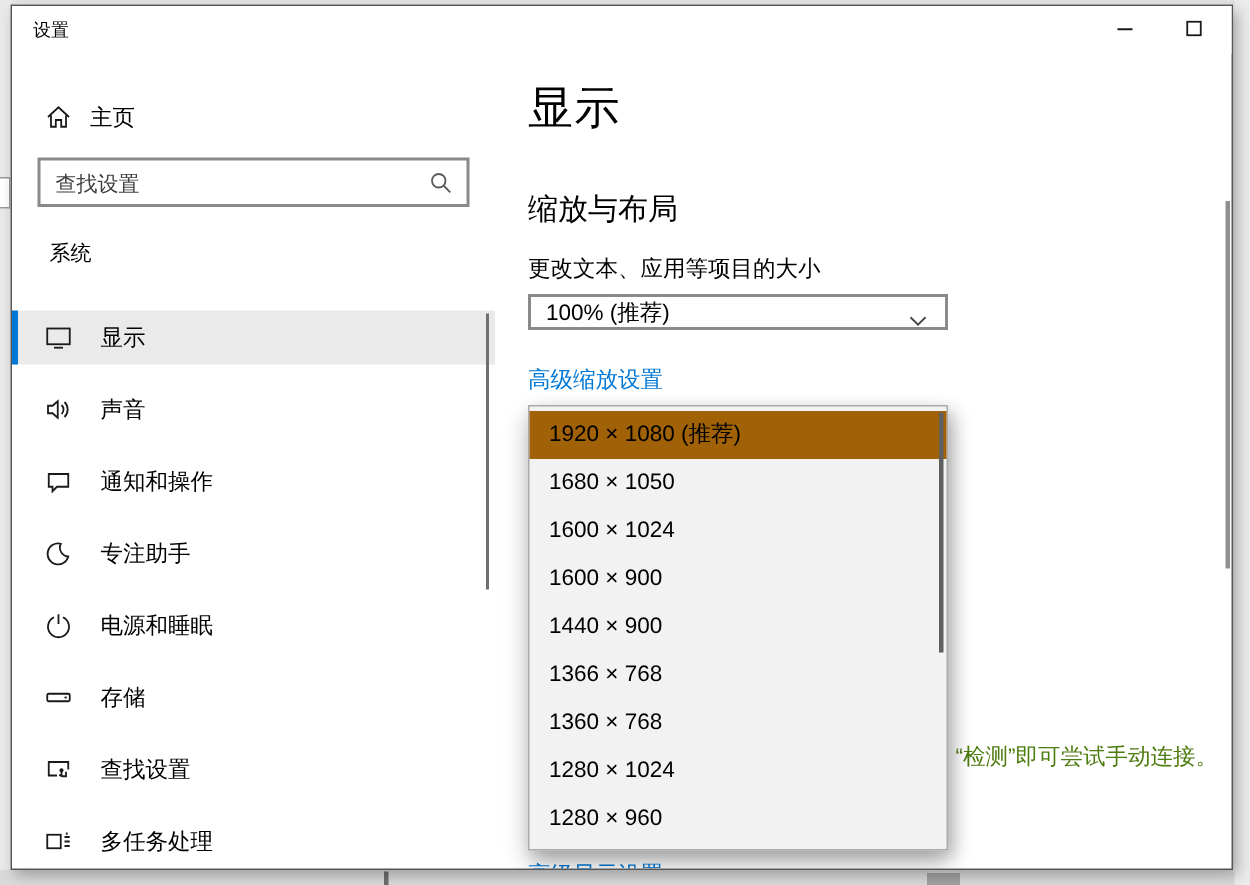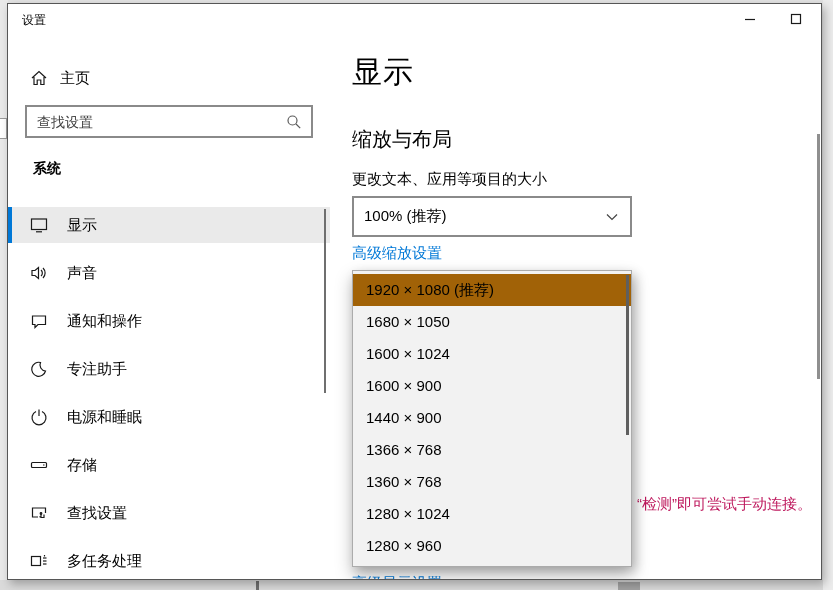--- a/index.html
+++ b/index.html
@@ -41,21 +41,21 @@
     border:2px solid #8a8a8a;background:#fff;box-sizing:border-box;
     display:flex;align-items:center;justify-content:center;
   }
   .search-box input{
     flex:1;border:none;outline:none;background:transparent;
     font-size:14px;padding:0 6px 0 10px;color:#222;
     font-family:"Liberation Sans","DejaVu Sans",sans-serif;
   }
   .search-box input::placeholder{color:#3f3f3f;opacity:1;}
   .search-box .icon{width:16px;height:16px;margin-right:9px;flex:0 0 auto;}
-  .section-title{position:absolute;left:25px;top:124px;font-size:14px;font-weight:bold;}
+  .section-title{position:absolute;left:25px;top:124px;font-size:14px;font-weight:normal;}
 
   .nav{position:absolute;left:0;top:171px;width:322px;}
   .nav-item{
     position:relative;height:36px;margin-bottom:12px;
     display:flex;align-items:center;cursor:default;
   }
   .nav-item.selected{background:#eaeaea;}
   .nav-item .accent{display:none;}
   .nav-item.selected .accent{
     display:block;position:absolute;left:0;top:0;width:4px;height:36px;background:#0078d7;
@@ -64,29 +64,29 @@
   .nav-item .lbl{margin-left:19px;font-size:15px;white-space:nowrap;}
 
   .sidebar-scrollbar{position:absolute;left:316px;top:173px;width:2px;height:184px;background:#6f6f6f;}
 
   
   .main{position:absolute;left:322px;top:0;width:493px;height:577px;}
   .page-title{position:absolute;left:22px;top:48px;font-size:30px;font-weight:300;letter-spacing:1px;}
   .sec-title{position:absolute;left:22px;top:122px;font-size:20px;font-weight:400;}
   .field-label{position:absolute;left:22px;top:166px;font-size:15px;}
   .select{
-    position:absolute;left:22px;top:192px;width:280px;height:41px;
+    position:absolute;left:22px;top:192px;width:280px;height:24px;
     border:2px solid #8a8a8a;background:#fff;box-sizing:border-box;
-    display:flex;align-items:center;font-size:15px;
+    display:flex;align-items:flex-end;font-size:15px;
   }
   .select .val{margin-left:10px;flex:1;}
   .select .chev{margin-right:12px;flex:0 0 auto;width:12px;height:8px;}
   .link{font-size:15px;color:#0078d7;text-decoration:none;cursor:pointer;}
   .adv-scaling{position:absolute;left:22px;top:240px;}
-  .bg-text{position:absolute;left:307px;top:491px;font-size:15px;color:#be185d;white-space:nowrap;z-index:1;}
+  .bg-text{position:absolute;left:307px;top:491px;font-size:15px;color:#4d7c0f;white-space:nowrap;z-index:1;}
   .adv-display{position:absolute;left:22px;top:570px;z-index:1;}
 
   
   .dropdown{
     position:absolute;left:22px;top:266px;width:280px;
     background:#f2f2f2;border:1px solid #ababab;box-sizing:border-box;
     padding:3px 0 4px 0;z-index:5;
     box-shadow:0 8px 16px rgba(0,0,0,.26),4px 4px 10px rgba(0,0,0,.18);
   }
   .dd-item{

